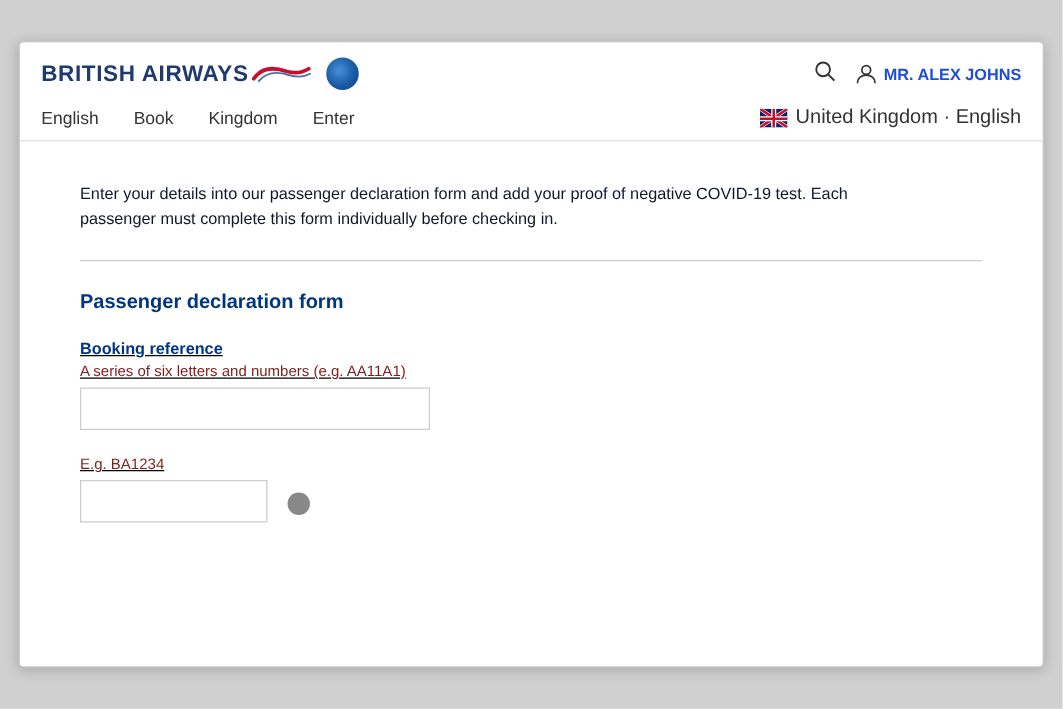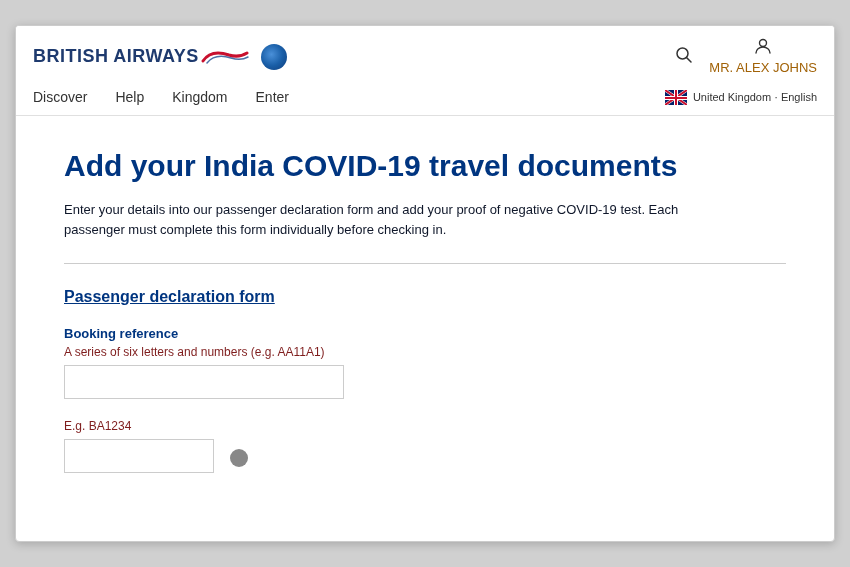--- a/index.html
+++ b/index.html
@@ -57,24 +57,23 @@
     .search-icon-btn {
       cursor: pointer;
       color: #333;
       font-size: 16px;
     }
     .user-info {
       display: flex;
       align-items: center;
       gap: 6px;
       font-size: 13px;
-      font-weight: 400;
-      color: #a16207;
-      cursor: pointer;
-      flex-direction: column;
+      font-weight: 700;
+      color: #1d4ed8;
+      cursor: pointer;
     }
     .nav-bar {
       display: flex;
       align-items: center;
       justify-content: space-between;
       padding: 0 0 4px;
     }
     .nav-links {
       display: flex;
       gap: 28px;
@@ -83,21 +82,21 @@
       font-size: 14px;
       color: #333;
       text-decoration: none;
       padding: 6px 0;
       cursor: pointer;
     }
     .locale-area {
       display: flex;
       align-items: center;
       gap: 6px;
-      font-size: 11px;
+      font-size: 16px;
       color: #333;
       cursor: pointer;
     }
     
     .main-content {
       padding: 32px 48px 48px;
       min-height: 420px;
     }
     .page-title {
       font-size: 30px;
@@ -116,24 +115,24 @@
     .divider {
       border: none;
       border-top: 1px solid #ccc;
       margin-bottom: 24px;
     }
     .section-title {
       font-size: 16px;
       font-weight: 700;
       color: #003580;
       margin-bottom: 20px;
-      text-decoration: underline;
     }
     .form-group {
       margin-bottom: 20px;
+      text-decoration: underline;
     }
     .form-label {
       font-size: 13px;
       font-weight: 700;
       color: #003580;
       display: block;
       margin-bottom: 4px;
     }
     .form-hint {
       font-size: 12px;
@@ -194,22 +193,22 @@
           <svg width="16" height="16" viewBox="0 0 16 16" fill="none">
             <circle cx="8" cy="5" r="3.5" stroke="#333" stroke-width="1.4"></circle>
             <path d="M1 15c0-3.314 3.134-6 7-6s7 2.686 7 6" stroke="#333" stroke-width="1.4" stroke-linecap="round"></path>
           </svg>
           <span>MR. ALEX JOHNS</span>
         </div>
       </div>
     </div>
     <div class="nav-bar">
       <div class="nav-links">
-        <a class="nav-link">Discover</a>
-        <a class="nav-link">Help</a>
+        <a class="nav-link">English</a>
+        <a class="nav-link">Book</a>
         <a class="nav-link">Kingdom</a>
         <a class="nav-link">Enter</a>
       </div>
       <div class="locale-area">
 
         <svg width="22" height="15" viewBox="0 0 22 15">
           <rect width="22" height="15" fill="#012169"></rect>
 
           <line x1="0" y1="0" x2="22" y2="15" stroke="white" stroke-width="3"></line>
           <line x1="22" y1="0" x2="0" y2="15" stroke="white" stroke-width="3"></line>
@@ -222,21 +221,20 @@
 
           <rect x="10" y="0" width="2" height="15" fill="#C8102E"></rect>
           <rect x="0" y="7" width="22" height="2" fill="#C8102E"></rect>
         </svg>
         <span>United Kingdom · English</span>
       </div>
     </div>
   </div>
 
   <div class="main-content">
-    <h1 class="page-title">Add your India COVID-19 travel documents</h1>
     <p class="page-description">Enter your details into our passenger declaration form and add your proof of negative COVID-19 test. Each passenger must complete this form individually before checking in.</p>
     <hr class="divider">
     <h2 class="section-title">Passenger declaration form</h2>
 
     <div class="form-group">
       <label class="form-label">Booking reference</label>
       <p class="form-hint">A series of six letters and numbers (e.g. AA11A1)</p>
       <input class="form-input" type="text" placeholder="" style="">
     </div>
 

